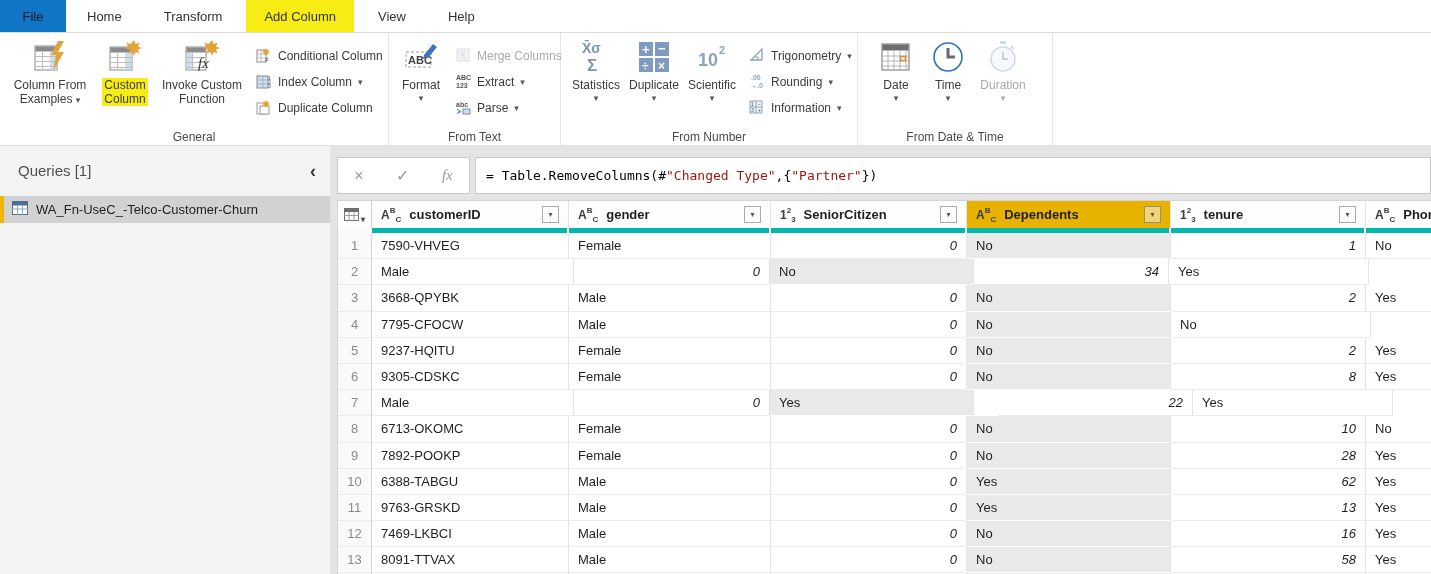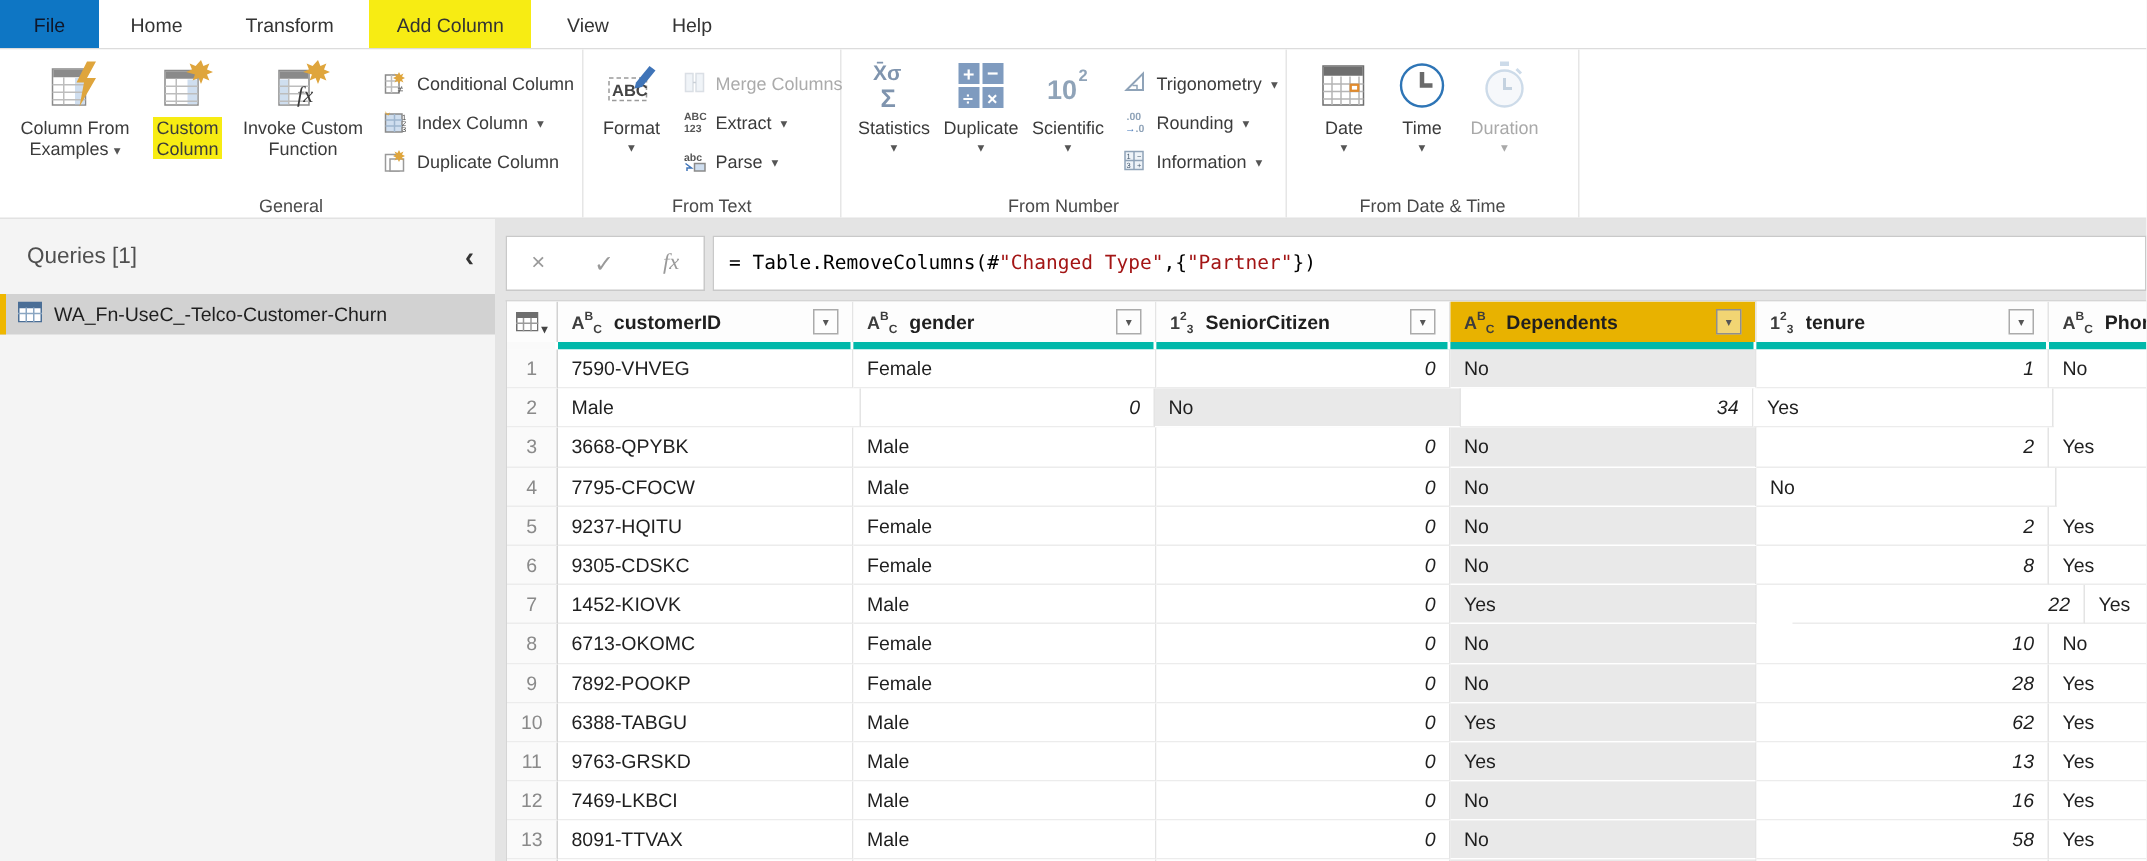--- a/index.html
+++ b/index.html
@@ -469,21 +469,20 @@
             <div class="gcell rownum">6</div>
             <div class="gcell" style="flex-basis: 197px; width: 197px;">9305-CDSKC</div>
             <div class="gcell" style="flex-basis: 202px; width: 202px;">Female</div>
             <div class="gcell alignr" style="flex-basis: 196px; width: 196px;">0</div>
             <div class="gcell selcol" style="flex-basis: 204px; width: 204px;">No</div>
             <div class="gcell alignr" style="flex-basis: 195px; width: 195px;">8</div>
             <div class="gcell" style="flex-basis: 200px; width: 200px;">Yes</div>
           </div>
           <div class="grow">
             <div class="gcell rownum">7</div>
-            <div class="gcell" style="flex-basis: 197px; width: 197px;">1452-KIOVK</div>
             <div class="gcell" style="flex-basis: 202px; width: 202px;">Male</div>
             <div class="gcell alignr" style="flex-basis: 196px; width: 196px;">0</div>
             <div class="gcell selcol" style="flex-basis: 204px; width: 204px;">Yes</div>
             <div class="gcell alignr" style="flex-basis: 195px; width: 195px; margin-left: 24px;">22</div>
             <div class="gcell" style="flex-basis: 200px; width: 200px;">Yes</div>
           </div>
           <div class="grow">
             <div class="gcell rownum">8</div>
             <div class="gcell" style="flex-basis: 197px; width: 197px;">6713-OKOMC</div>
             <div class="gcell" style="flex-basis: 202px; width: 202px;">Female</div>

